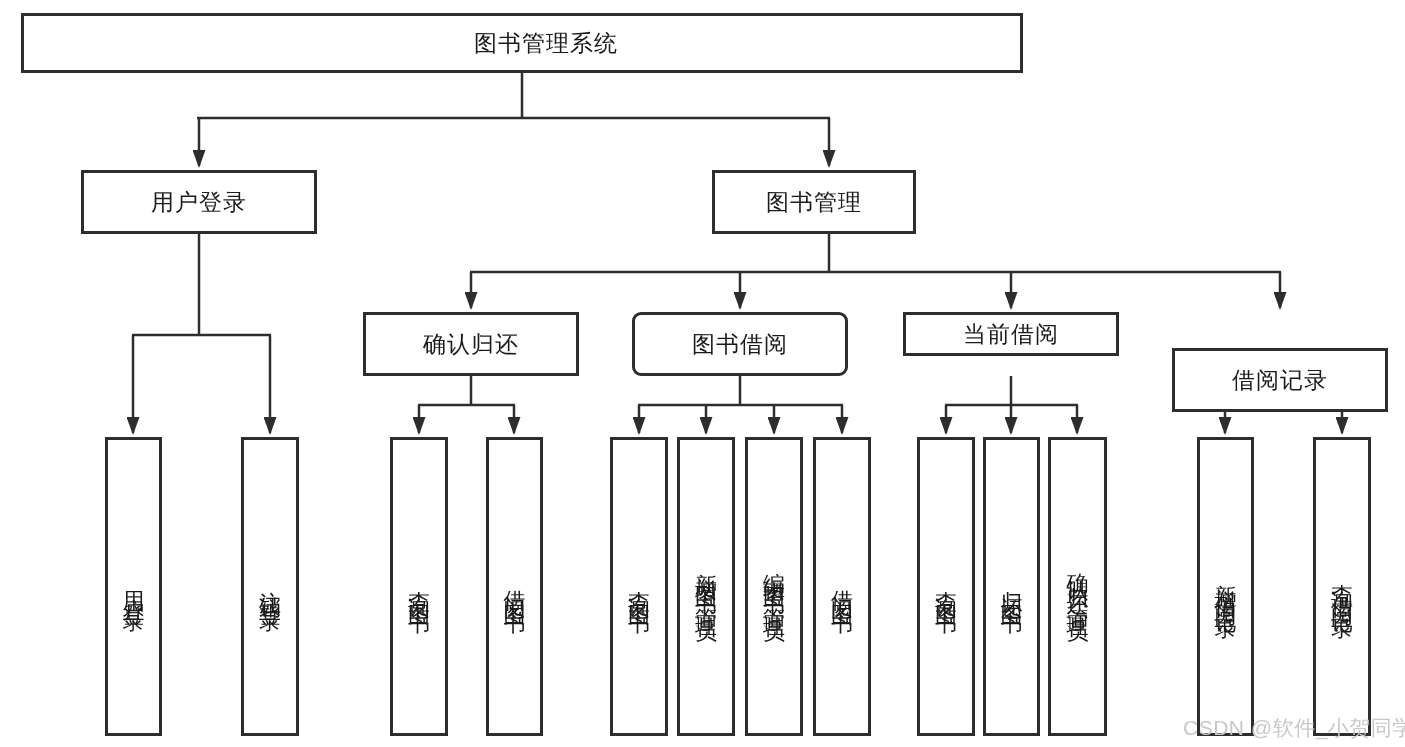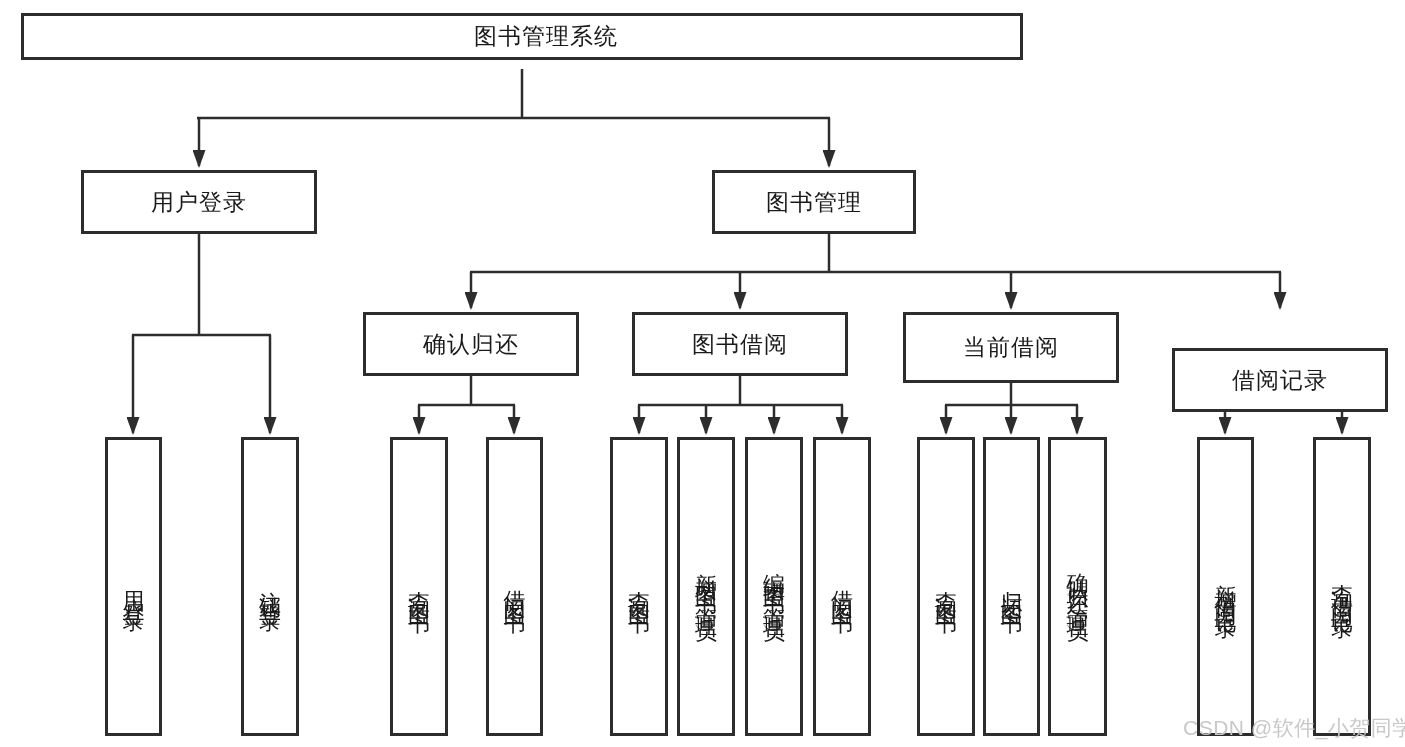--- a/index.html
+++ b/index.html
@@ -104,28 +104,28 @@
       <line x1="1011" y1="405" x2="1011" y2="433" marker-end="url(#arrow)"></line>
       <line x1="1077" y1="405" x2="1077" y2="433" marker-end="url(#arrow)"></line>
 
       <line x1="1280" y1="376" x2="1280" y2="405"></line>
       <line x1="1224" y1="405" x2="1343" y2="405"></line>
       <line x1="1225" y1="405" x2="1225" y2="433" marker-end="url(#arrow)"></line>
       <line x1="1342" y1="405" x2="1342" y2="433" marker-end="url(#arrow)"></line>
     </g>
   </svg>
 
-  <div class="node hnode" style="left:21px; top:13px; width:1002px; height:47px;padding-left:48px;">图书管理系统</div>
+  <div class="node hnode" style="left:21px; top:13px; width:1002px; height:60px;padding-left:48px;">图书管理系统</div>
 
   <div class="node hnode" style="left:81px; top:170px; width:236px; height:64px;">用户登录</div>
   <div class="node hnode" style="left:712px; top:170px; width:204px; height:64px;">图书管理</div>
 
   <div class="node hnode" style="left:363px; top:312px; width:216px; height:64px;">确认归还</div>
-  <div class="node hnode" style="left:632px; top:312px; width:216px; height:64px;">图书借阅</div>
-  <div class="node hnode" style="left:903px; top:312px; width:216px; height:71px;">当前借阅</div>
+  <div class="node hnode" style="left:632px; top:312px; width:216px; height:64px;border-radius:9px;">图书借阅</div>
+  <div class="node hnode" style="left:903px; top:312px; width:216px; height:44px;">当前借阅</div>
   <div class="node hnode" style="left:1172px; top:312px; width:216px; height:64px;margin-top:36px;">借阅记录</div>
 
   <div class="node vnode" style="left:105px; top:437px; width:57px; height:299px;">用户登录</div>
   <div class="node vnode" style="left:241px; top:437px; width:58px; height:299px;">注销登录</div>
 
   <div class="node vnode" style="left:390px; top:437px; width:58px; height:299px;">查询图书</div>
   <div class="node vnode" style="left:486px; top:437px; width:57px; height:299px;">借阅图书</div>
 
   <div class="node vnode" style="left:610px; top:437px; width:58px; height:299px;">查询图书</div>
   <div class="node vnode" style="left:677px; top:437px; width:58px; height:299px;">新增图书（管理员）</div>

